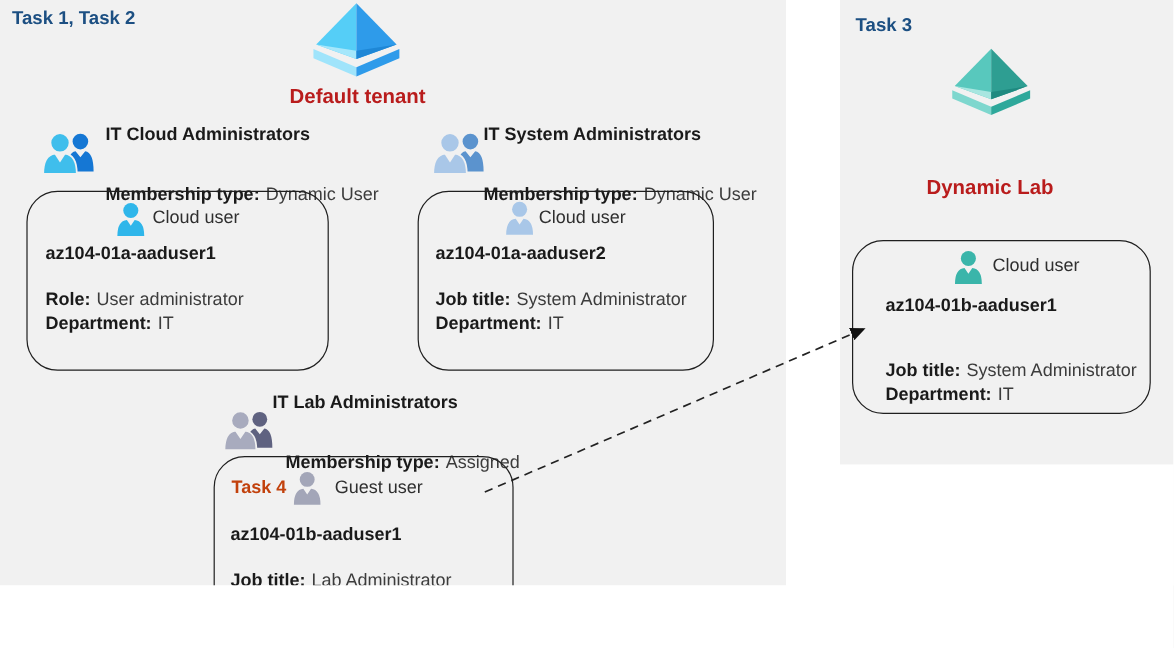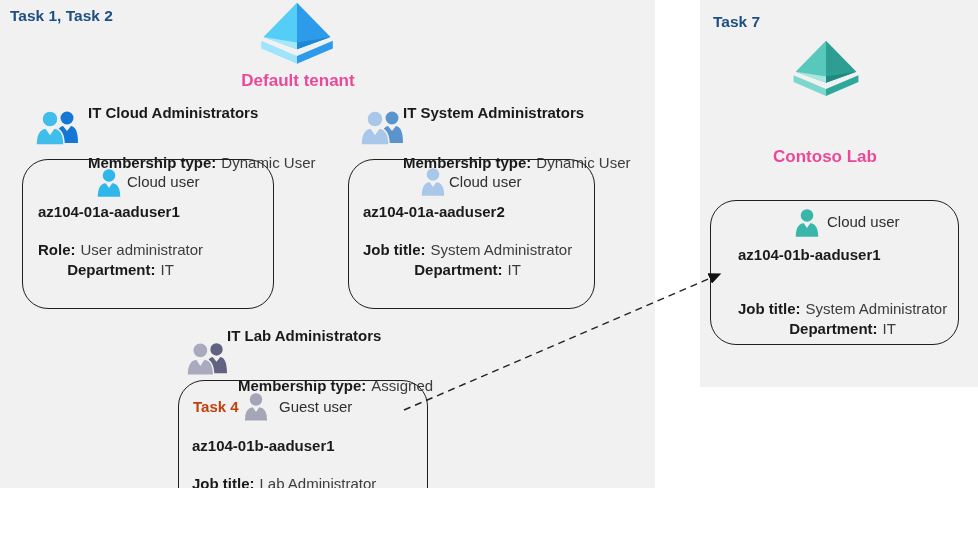--- a/index.html
+++ b/index.html
@@ -5,26 +5,26 @@
   html,body{margin:0;padding:0;background:#fff;}
   .canvas{
     position:relative;width:978px;height:488px;overflow:hidden;
     font-family:Liberation Sans, sans-serif;color:#1a1a1a;background:#fff;
   }
   .abs{position:absolute;}
   .region{position:absolute;background:#f1f1f1;}
   .region-left{left:0;top:0;width:655px;height:540px;}
   .region-right{left:700px;top:0;width:278px;height:387px;}
   .task-label{position:absolute;font-size:15.5px;font-weight:700;color:#1c4f82;white-space:nowrap;}
-  .tenant-title{position:absolute;font-size:17px;font-weight:700;color:#ec4899;text-align:center;white-space:nowrap;}
+  .tenant-title{position:absolute;font-size:17px;font-weight:700;color:#b91c1c;text-align:center;white-space:nowrap;}
   .group-name{position:absolute;font-size:15px;font-weight:700;white-space:nowrap;}
   .membership{position:absolute;font-size:15px;color:#3c3c3c;white-space:nowrap;margin-top:25px;}
   .membership b{color:#1a1a1a;margin-right:5px;}
   .card{
-    position:absolute;border:1.4px solid #1f1f1f;border-radius:26px;background:transparent;text-align:center;
+    position:absolute;border:1.4px solid #1f1f1f;border-radius:26px;background:transparent;
   }
   .user-type{position:absolute;font-size:15px;color:#2f2f2f;white-space:nowrap;}
   .username{position:absolute;font-size:15px;font-weight:700;white-space:nowrap;}
   .fields{position:absolute;font-size:15px;color:#3c3c3c;line-height:20px;white-space:nowrap;}
   .fields b{color:#1a1a1a;margin-right:5px;}
   .card-task{position:absolute;font-size:15px;font-weight:700;color:#c2410c;white-space:nowrap;}
   svg{display:block;}
   .overlay{position:absolute;left:0;top:0;pointer-events:none;}
 </style>
 </head>
@@ -127,33 +127,33 @@
       </svg>
     </span>
     <div class="user-type" style="left:100px;top:17px;">Guest user</div>
     <div class="username" style="left:13px;top:56px;">az104-01b-aaduser1</div>
     <div class="fields" style="left:13px;top:93px;">
       <div><b>Job title:</b><span>Lab Administrator</span></div>
       <div><b>Department:</b><span>IT</span></div>
     </div>
   </div>
 
-  <div class="task-label" style="left:713px;top:13px;">Task 7</div>
+  <div class="task-label" style="left:713px;top:13px;">Task 3</div>
 
   <span class="abs" style="left:791px;top:40px;">
     <svg width="70" height="58" viewBox="0 0 100 84">
       <polygon points="50,1 6,46 50,62" fill="#58c8bd"></polygon>
       <polygon points="50,1 94,46 50,62" fill="#2e9e92"></polygon>
       <polygon points="6,46 50,62 50,53" fill="#a8e6e0"></polygon>
       <polygon points="94,46 50,62 50,53" fill="#1f8a80"></polygon>
       <polygon points="3,51 50,71 50,81 3,61" fill="#7ed7ce"></polygon>
       <polygon points="97,51 50,71 50,81 97,61" fill="#2ea89b"></polygon>
     </svg>
   </span>
-  <div class="tenant-title" style="left:745px;top:147px;width:160px;">Contoso Lab</div>
+  <div class="tenant-title" style="left:745px;top:147px;width:160px;">Dynamic Lab</div>
 
   <div class="card" style="left:710px;top:200px;width:247px;height:143px;">
     <span class="abs" style="left:83px;top:6px;">
       <svg width="26" height="32" viewBox="0 0 36 42">
         <circle cx="18" cy="10.5" r="8.7" fill="#3ab5aa"></circle>
         <path d="M2.5 40 Q2.5 22.5 13.5 21.5 L18 28 L22.5 21.5 Q33.5 22.5 33.5 40 Z" fill="#3ab5aa"></path>
       </svg>
     </span>
     <div class="user-type" style="left:116px;top:12px;">Cloud user</div>
     <div class="username" style="left:27px;top:45px;">az104-01b-aaduser1</div>

